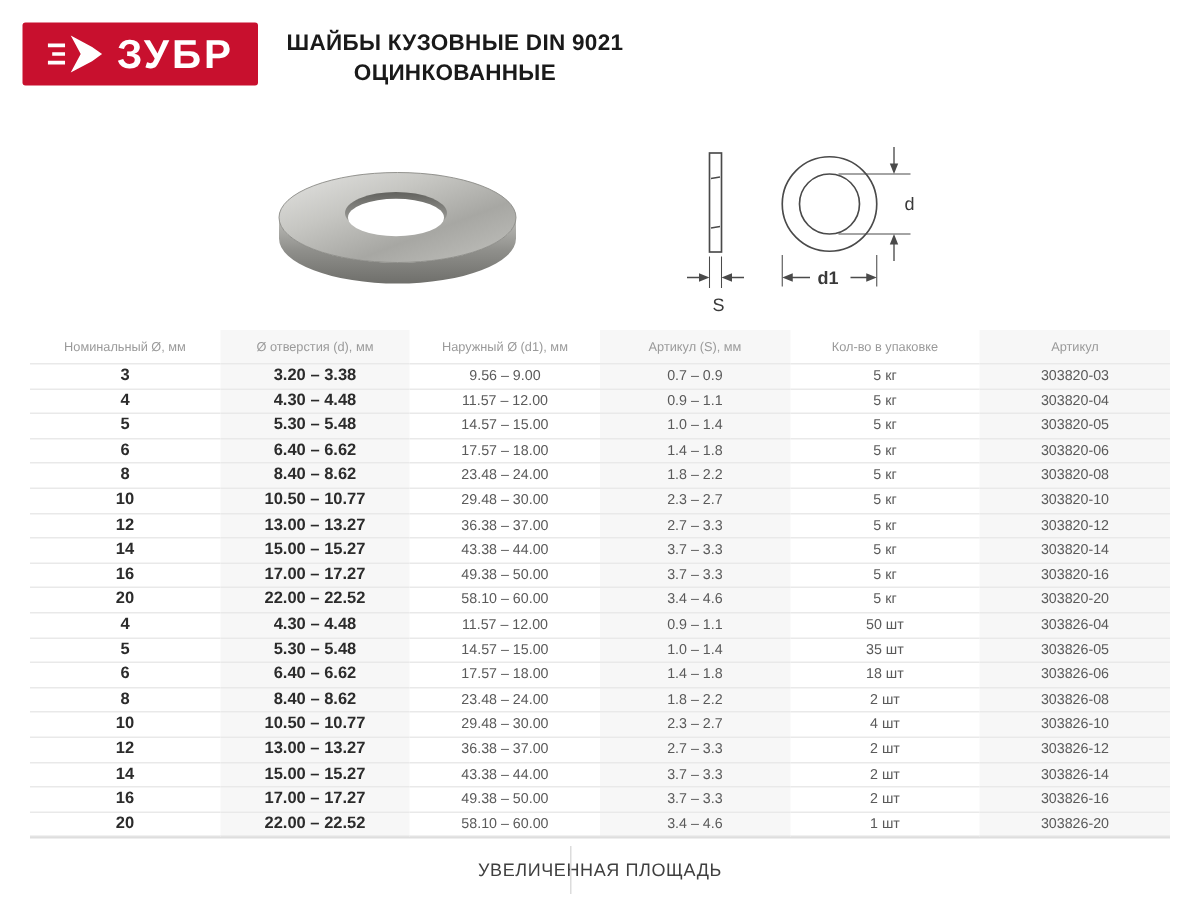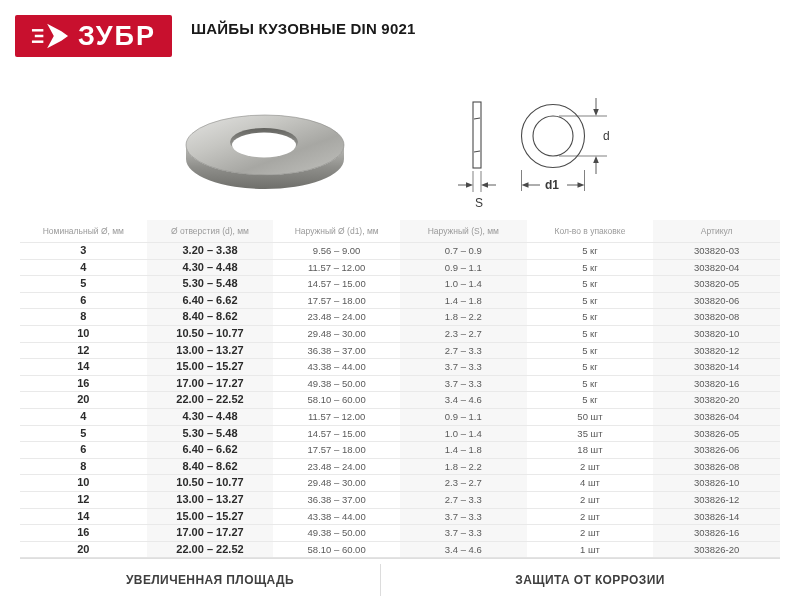--- a/index.html
+++ b/index.html
@@ -30,41 +30,42 @@
                    padding:0; white-space:nowrap; }
   .spec-table tr:last-child td { border-bottom:1px solid #e3e3e3; }
   .spec-table td:nth-child(1), .spec-table td:nth-child(2) {
                    font-weight:bold; font-size:11px; color:#2b2b2b; }
   .spec-table th:nth-child(even), .spec-table td:nth-child(even) { background:#f7f7f7; }
 
   
   .footer { position:absolute; left:20px; top:558px; width:760px; height:42px;
             display:flex; }
   .footer-cell { flex:1; display:flex; align-items:center; justify-content:center; }
-  .footer-label { font-size:12px; font-weight:bold; color:#3f3f3f; letter-spacing:0.4px; }
+  .footer-label { font-size:12px; font-weight:normal; color:#3f3f3f; letter-spacing:0.4px; }
   .footer-divider { position:absolute; left:380px; top:564px; width:1px; height:32px;
                     background:#dcdcdc; }
 </style>
 </head>
 <body>
 
 <div class="page">
 
   <div class="logo-box">
     <svg width="38" height="28" viewBox="0 0 40 28">
       <line x1="1" y1="8" x2="13" y2="8" stroke="#ffffff" stroke-width="2.6"></line>
       <line x1="4" y1="14" x2="13" y2="14" stroke="#ffffff" stroke-width="2.6"></line>
       <line x1="1" y1="20" x2="13" y2="20" stroke="#ffffff" stroke-width="2.6"></line>
       <path d="M17 1 L32 9 L39 14 L32 19 L17 27 L24 14 Z" fill="#ffffff"></path>
     </svg>
     <span class="logo-text">ЗУБР</span>
   </div>
 
   <div class="title-block">
     <div class="title-line">ШАЙБЫ КУЗОВНЫЕ DIN 9021</div>
+    <div class="title-line">ОЦИНКОВАННЫЕ</div>
   </div>
 
   <svg class="washer-photo" width="164" height="92" viewBox="0 0 164 92">
     <defs>
       <linearGradient id="metalTop" x1="0" y1="0" x2="1" y2="1">
         <stop offset="0" stop-color="#e4e4e2"></stop>
         <stop offset="0.35" stop-color="#c6c6c2"></stop>
         <stop offset="0.65" stop-color="#a7a7a3"></stop>
         <stop offset="1" stop-color="#c2c2be"></stop>
       </linearGradient>
@@ -126,21 +127,21 @@
     <text x="148" y="52" font-size="12" fill="#3a3a3a" font-family="Liberation Sans, sans-serif"><tspan>d</tspan></text>
     <text x="90" y="101" font-size="12" font-weight="bold" fill="#3a3a3a" font-family="Liberation Sans, sans-serif"><tspan>d1</tspan></text>
   </svg>
 
   <table class="spec-table">
     <thead>
       <tr>
         <th>Номинальный Ø, мм</th>
         <th>Ø отверстия (d), мм</th>
         <th>Наружный Ø (d1), мм</th>
-        <th>Наружный (S), мм</th>
+        <th>Артикул (S), мм</th>
         <th>Кол-во в упаковке</th>
         <th>Артикул</th>
       </tr>
     </thead>
     <tbody>
         <tr>
           <td>3</td>
           <td>3.20 – 3.38</td>
           <td>9.56 – 9.00</td>
           <td>0.7 – 0.9</td>
@@ -291,19 +292,16 @@
           <td>1 шт</td>
           <td>303826-20</td>
         </tr>
       </tbody>
   </table>
 
   <div class="footer" style="border-top:1px solid #dedede;">
     <div class="footer-cell">
       <span class="footer-label">УВЕЛИЧЕННАЯ ПЛОЩАДЬ</span>
     </div>
-    <div class="footer-cell">
-      <span class="footer-label">ЗАЩИТА ОТ КОРРОЗИИ</span>
-    </div>
   </div>
   <div class="footer-divider"></div>
 
 </div>
 
 </body></html>

